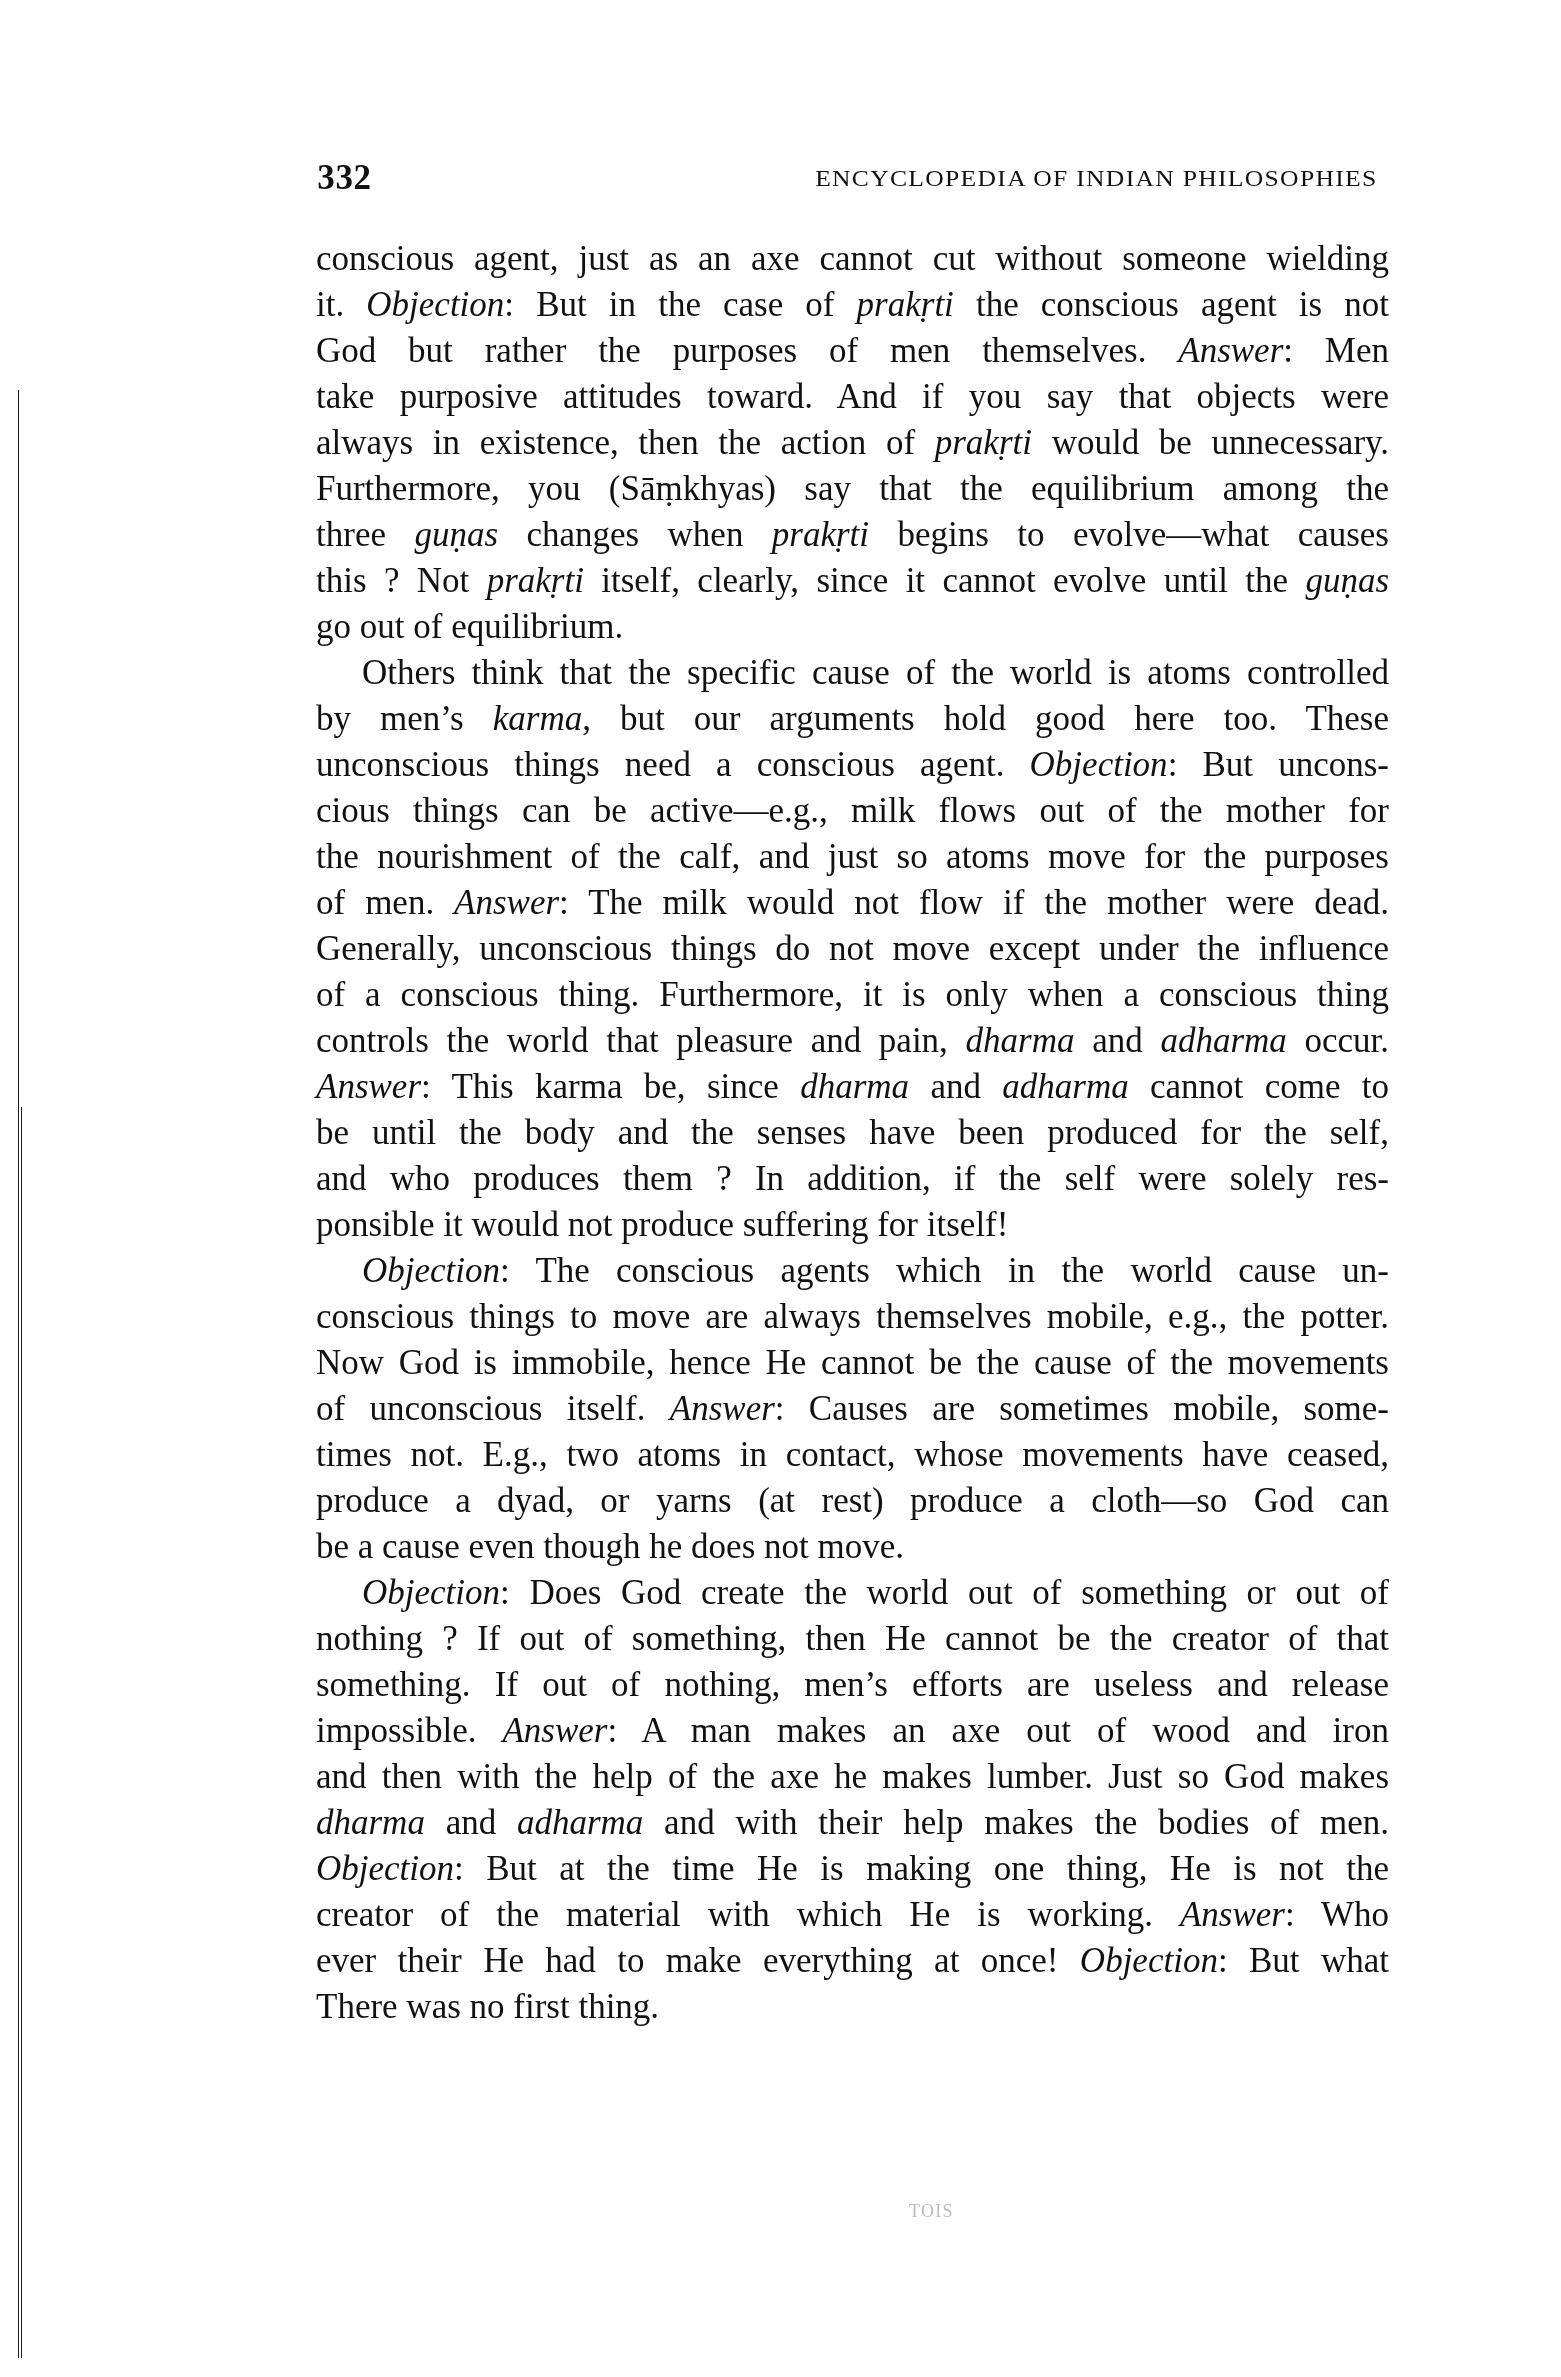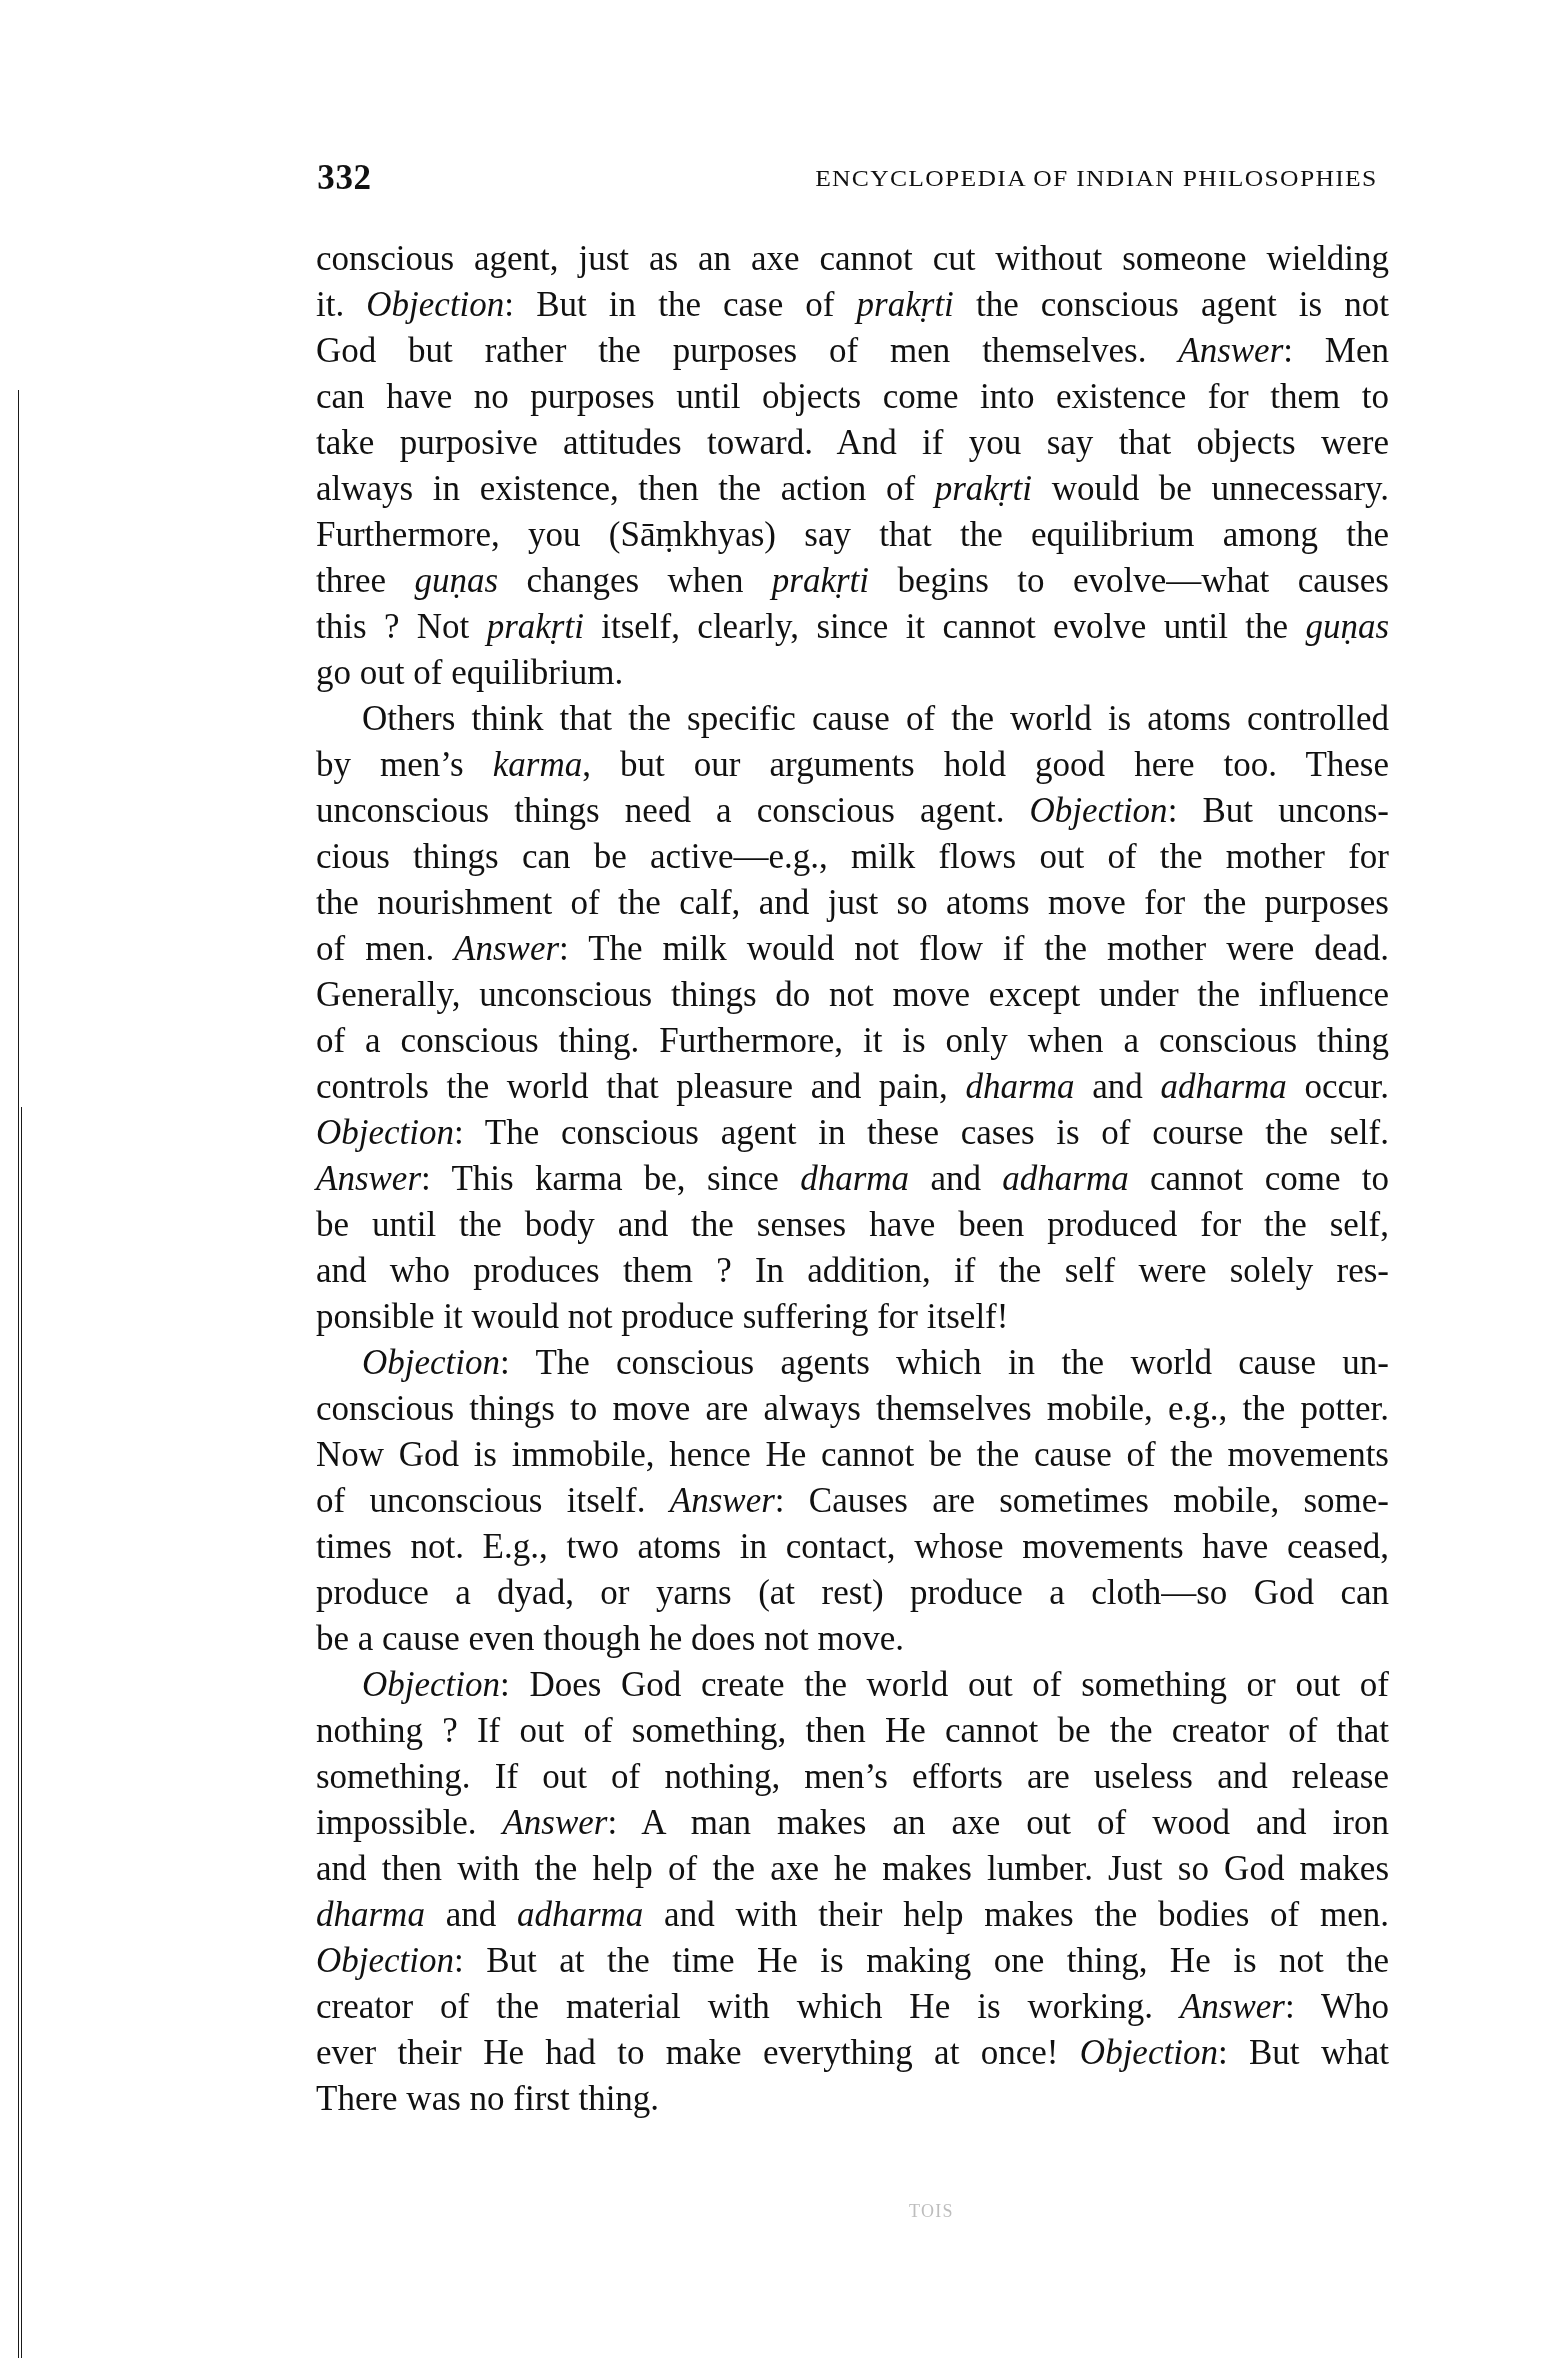--- a/index.html
+++ b/index.html
@@ -99,37 +99,35 @@
 
 <header class="running-head">
   <span class="page-number">332</span>
   <span class="running-title">ENCYCLOPEDIA OF INDIAN PHILOSOPHIES</span>
 </header>
 
 <main class="body-text" id="body-text">
     <div class="line"><span class="seg">conscious agent, just as an axe cannot cut without someone wielding</span></div>
     <div class="line"><span class="seg">it. </span><i>Objection</i><span class="seg">: But in the case of </span><i>prakṛti</i><span class="seg"> the conscious agent is not</span></div>
     <div class="line"><span class="seg">God but rather the purposes of men themselves. </span><i>Answer</i><span class="seg">: Men</span></div>
-    <div class="line"><span class="seg">can have no purposes until objects come into existence for them to</span></div>
     <div class="line"><span class="seg">take purposive attitudes toward. And if you say that objects were</span></div>
     <div class="line"><span class="seg">always in existence, then the action of </span><i>prakṛti</i><span class="seg"> would be unnecessary.</span></div>
     <div class="line"><span class="seg">Furthermore, you (Sāṃkhyas) say that the equilibrium among the</span></div>
     <div class="line"><span class="seg">three </span><i>guṇas</i><span class="seg"> changes when </span><i>prakṛti</i><span class="seg"> begins to evolve—what causes</span></div>
     <div class="line"><span class="seg">this ? Not </span><i>prakṛti</i><span class="seg"> itself, clearly, since it cannot evolve until the </span><i>guṇas</i></div>
     <div class="line last"><span class="seg">go out of equilibrium.</span></div>
     <div class="line indent"><span class="seg">Others think that the specific cause of the world is atoms controlled</span></div>
     <div class="line"><span class="seg">by men’s </span><i>karma</i><span class="seg">, but our arguments hold good here too. These</span></div>
     <div class="line"><span class="seg">unconscious things need a conscious agent. </span><i>Objection</i><span class="seg">: But uncons-</span></div>
     <div class="line"><span class="seg">cious things can be active—e.g., milk flows out of the mother for</span></div>
     <div class="line"><span class="seg">the nourishment of the calf, and just so atoms move for the purposes</span></div>
     <div class="line"><span class="seg">of men. </span><i>Answer</i><span class="seg">: The milk would not flow if the mother were dead.</span></div>
     <div class="line"><span class="seg">Generally, unconscious things do not move except under the influence</span></div>
     <div class="line"><span class="seg">of a conscious thing. Furthermore, it is only when a conscious thing</span></div>
     <div class="line"><span class="seg">controls the world that pleasure and pain, </span><i>dharma</i><span class="seg"> and </span><i>adharma</i><span class="seg"> occur.</span></div>
-    <div class="line"><i>Objection</i><span class="seg">: The conscious agent in these cases is of course the self.</span></div>
     <div class="line"><i>Answer</i><span class="seg">: This karma be, since </span><i>dharma</i><span class="seg"> and </span><i>adharma</i><span class="seg"> cannot come to</span></div>
     <div class="line"><span class="seg">be until the body and the senses have been produced for the self,</span></div>
     <div class="line"><span class="seg">and who produces them ? In addition, if the self were solely res-</span></div>
     <div class="line last"><span class="seg">ponsible it would not produce suffering for itself!</span></div>
     <div class="line indent"><i>Objection</i><span class="seg">: The conscious agents which in the world cause un-</span></div>
     <div class="line"><span class="seg">conscious things to move are always themselves mobile, e.g., the potter.</span></div>
     <div class="line"><span class="seg">Now God is immobile, hence He cannot be the cause of the movements</span></div>
     <div class="line"><span class="seg">of unconscious itself. </span><i>Answer</i><span class="seg">: Causes are sometimes mobile, some-</span></div>
     <div class="line"><span class="seg">times not. E.g., two atoms in contact, whose movements have ceased,</span></div>
     <div class="line"><span class="seg">produce a dyad, or yarns (at rest) produce a cloth—so God can</span></div>

